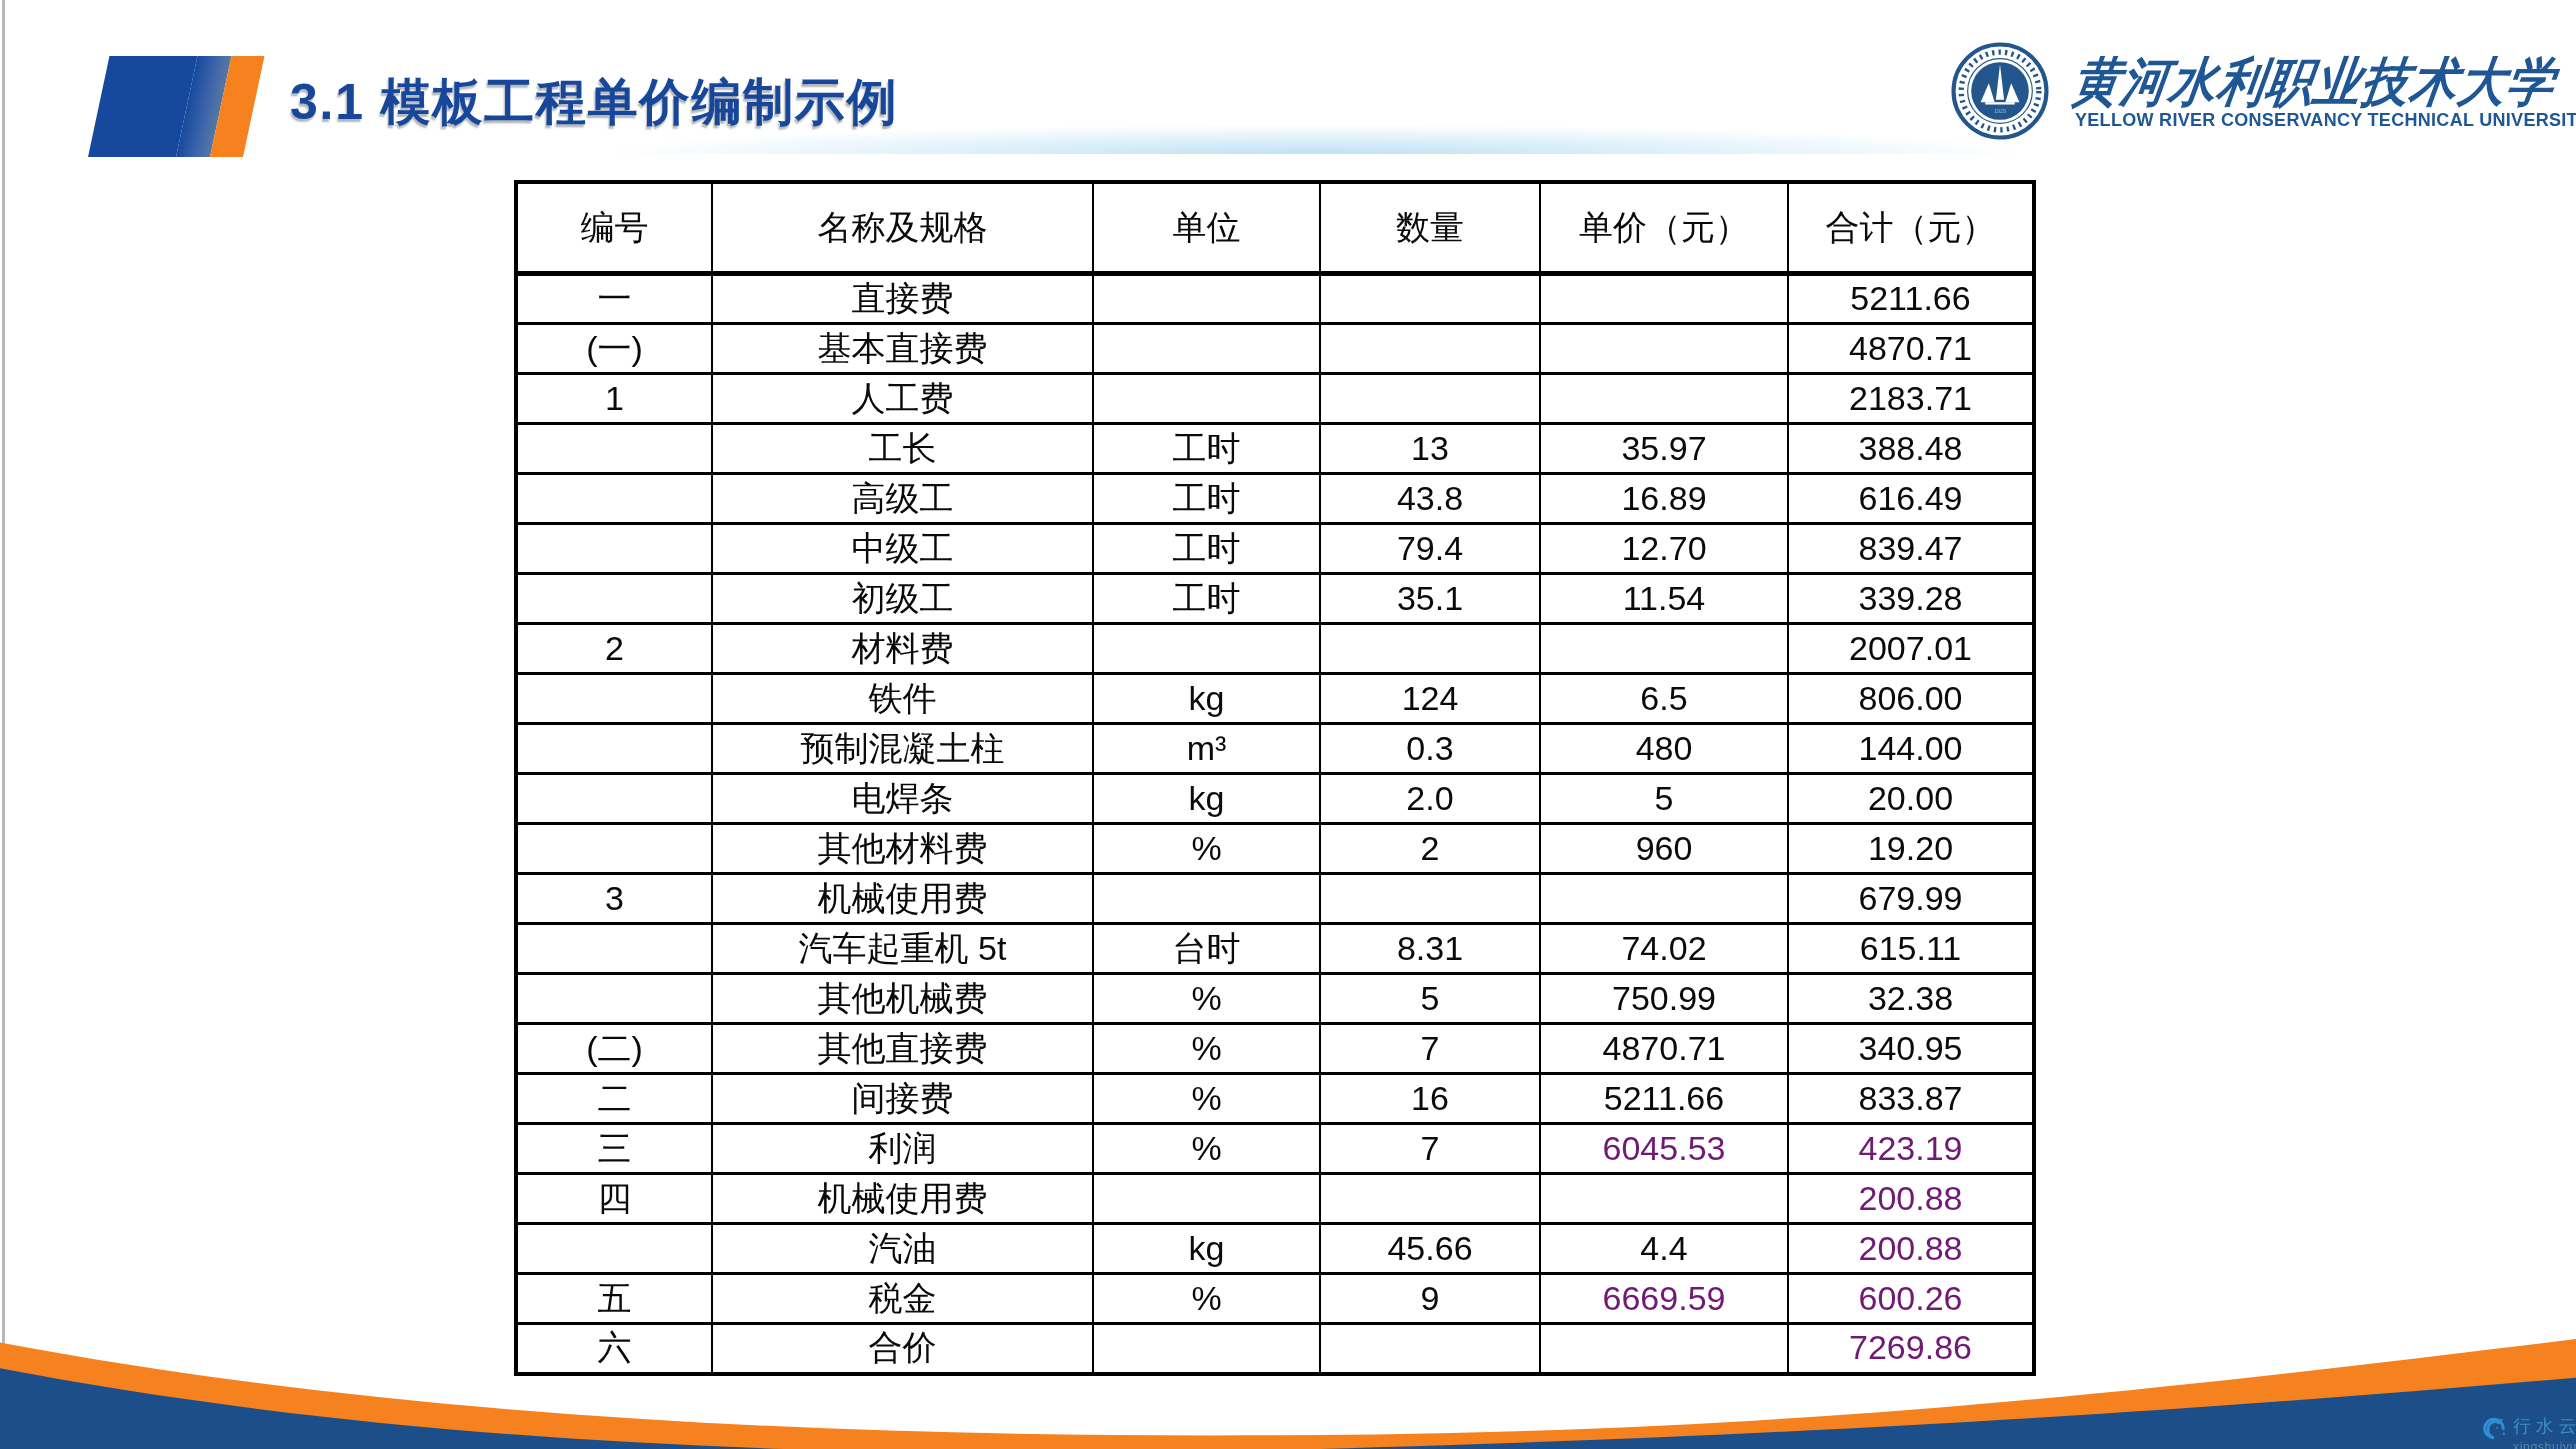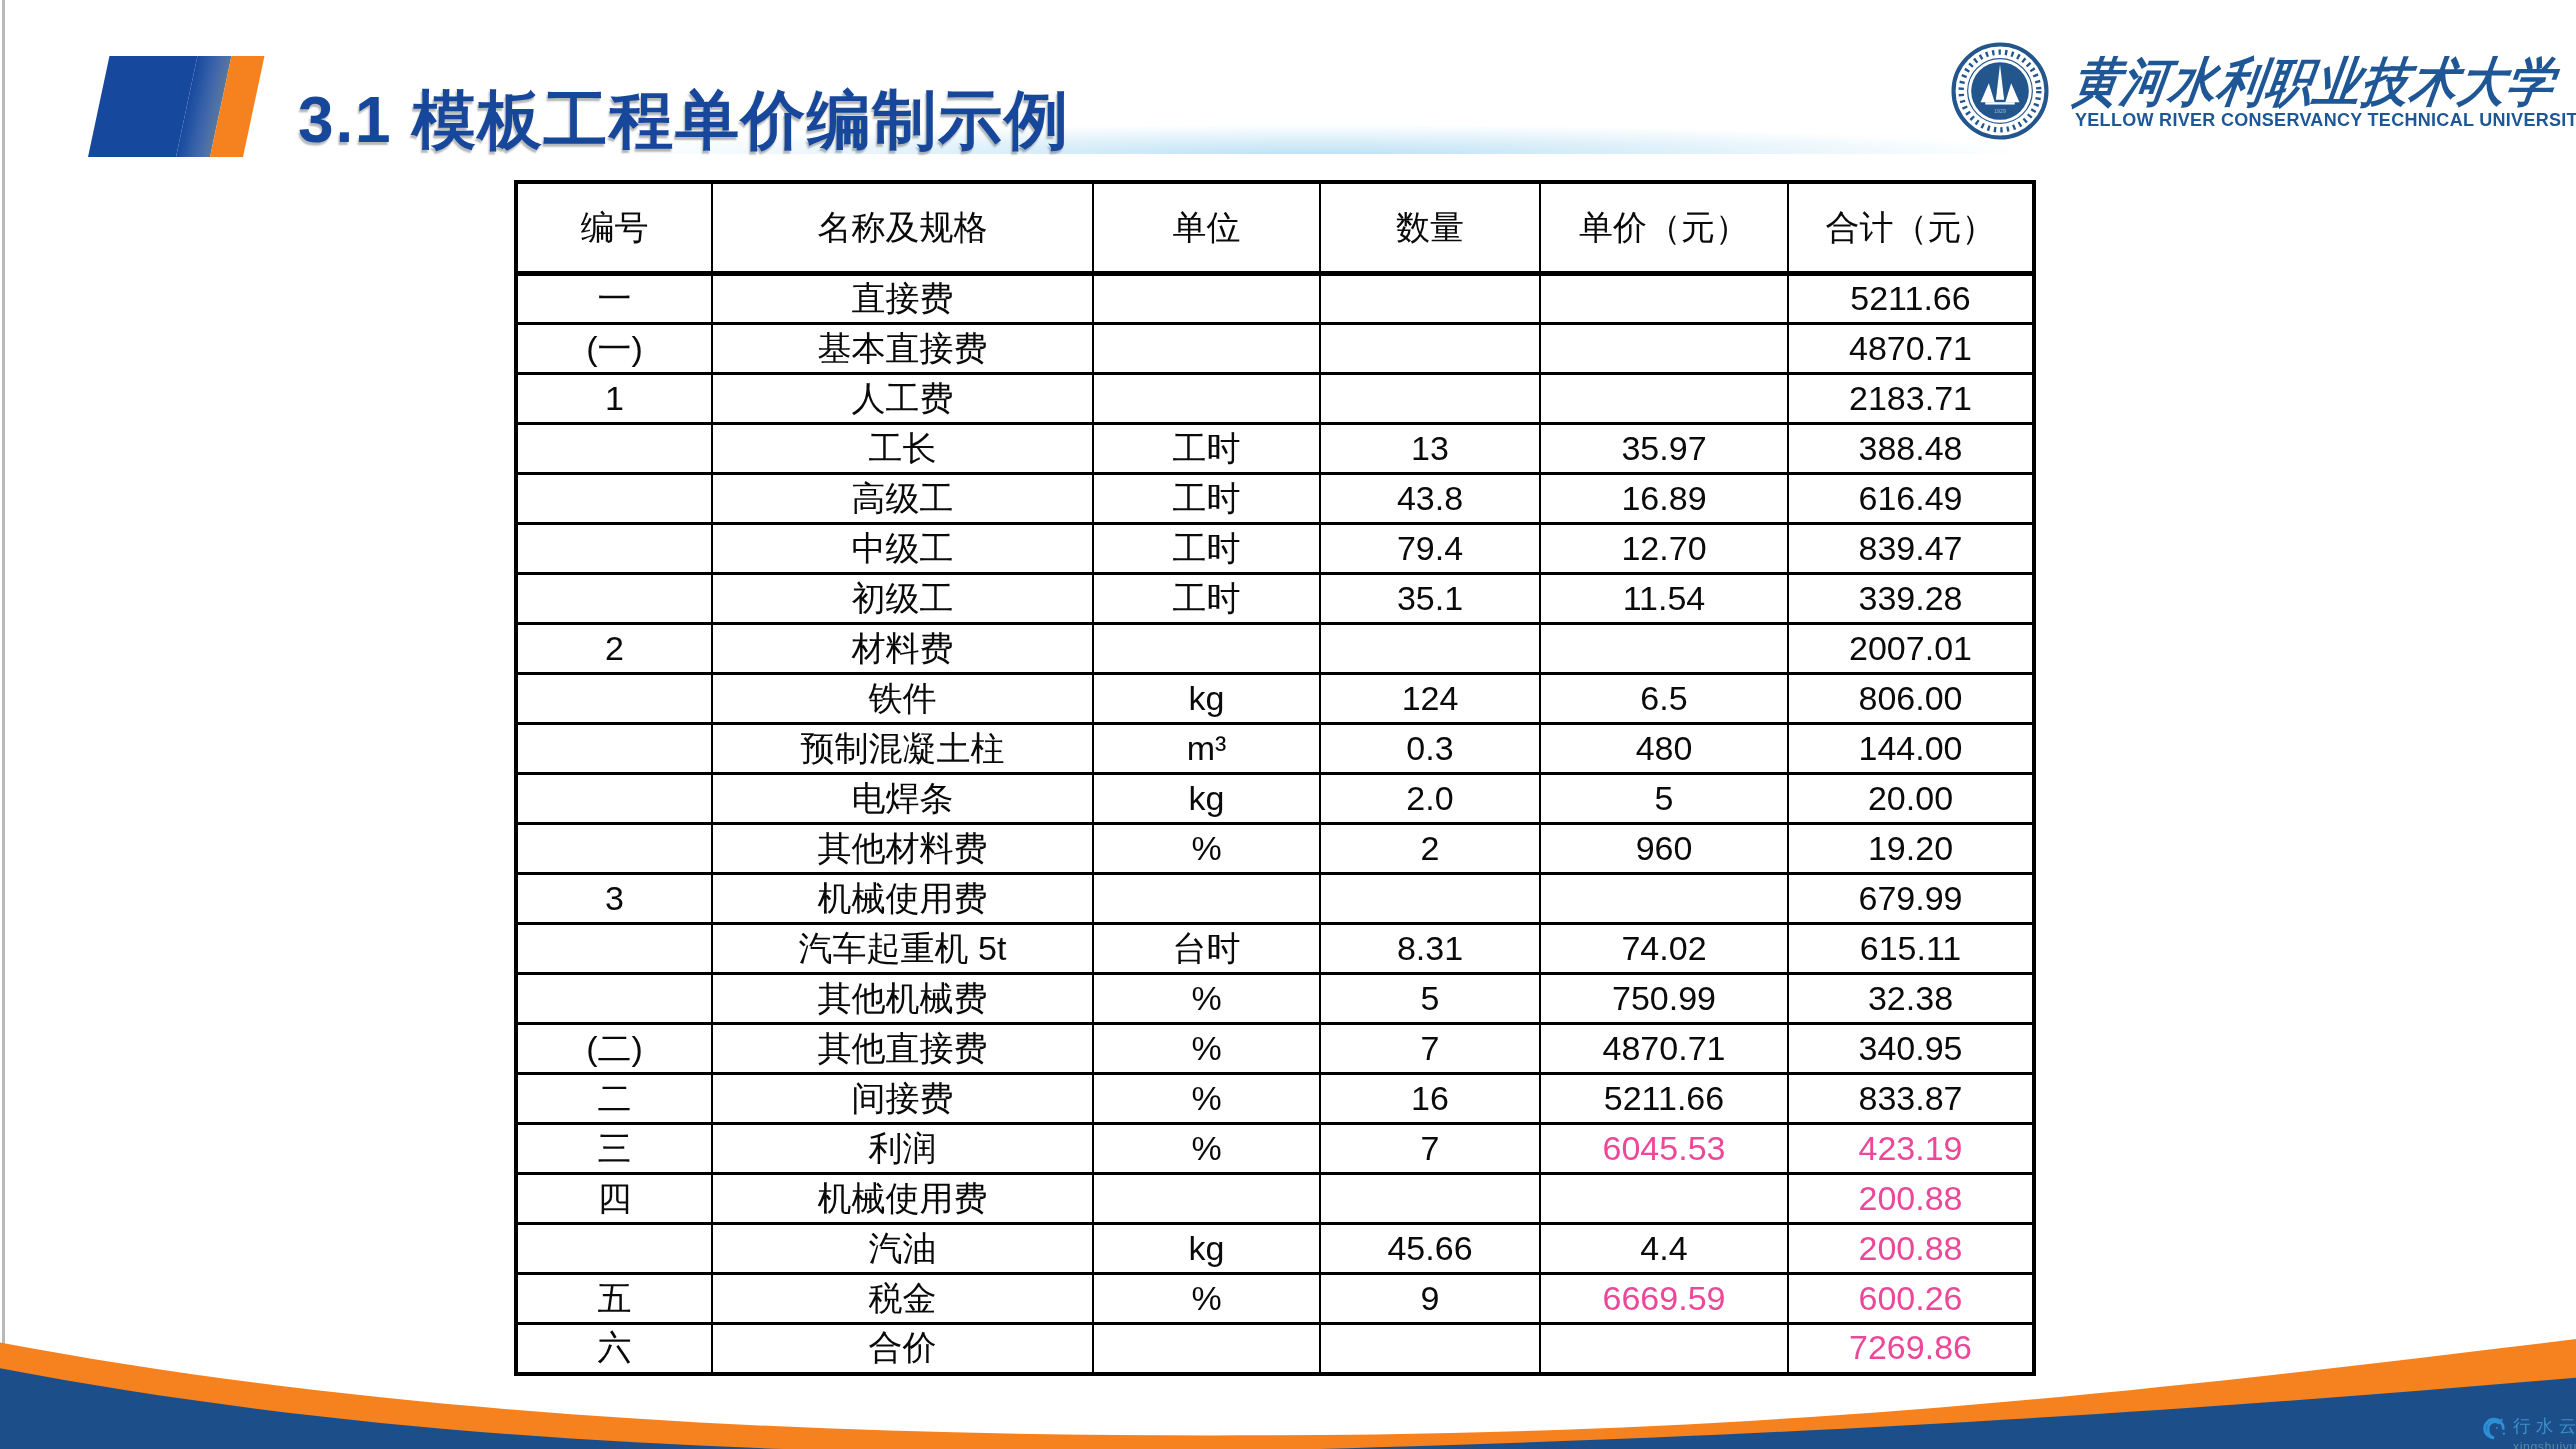--- a/index.html
+++ b/index.html
@@ -13,21 +13,21 @@
   .deco{position:absolute;left:88px;top:56px;height:101px;display:flex;transform:skewX(-12deg);transform-origin:bottom left;}
   .deco .s1{width:88px;background:#16499e;}
   .deco .s2{width:34px;background:linear-gradient(90deg,#16499e,#3f66ab 60%,#58779f);}
   .deco .s3{width:33px;background:#f5821f;}
 
   
   .title-glow{position:absolute;left:615px;top:125px;width:1405px;height:29px;
     background:radial-gradient(ellipse at 50% 100%,rgba(186,224,244,0.95),rgba(186,224,244,0) 72%);}
   .title-line{position:absolute;left:70px;top:153px;width:1909px;height:2.9px;
     background:linear-gradient(90deg,#3e5466 0%,#5d7librar486 0%,#6e8496 35%,#9db2c0 65%,#cddbe4 85%,rgba(255,255,255,0) 98%);}
-  .title{position:absolute;left:282px;top:61px;margin:16px;font-size:64px;font-weight:bold;color:#17479b;
+  .title{position:absolute;left:282px;top:61px;margin:8px;font-size:50px;font-weight:bold;color:#17479b;
     letter-spacing:1.8px;white-space:nowrap;z-index:3;text-shadow:-1.2px 2.9px 1.8px rgba(90,95,100,0.45);}
 
   
   .logo{position:absolute;left:1950px;top:41px;z-index:3;}
   .seal{position:absolute;left:0;top:0;}
   .logo-cn{position:absolute;left:128px;top:5.9px;width:498px;font-size:47px;font-weight:bold;font-style:italic;
     color:#1f5796;font-family:"DejaVu Serif","Liberation Serif",serif;letter-spacing:1.2px;white-space:nowrap;
     transform:skewX(-8deg) scaleY(1.12);transform-origin:left top;}
   .logo-en{position:absolute;left:125px;top:69px;width:503px;font-size:18px;font-weight:bold;color:#1d5796;
     letter-spacing:0.3px;white-space:nowrap;}
@@ -35,21 +35,21 @@
   
   table.price{position:absolute;left:514px;top:180px;z-index:2;border-collapse:collapse;table-layout:fixed;
     width:1518px;color:#0a0a0a;}
   table.price th,table.price td{border:2.3px solid #000;border-top-width:3.5px;border-bottom-width:3.5px;
     text-align:center;vertical-align:middle;padding:0;font-size:34px;font-weight:500;line-height:1.05;
     overflow:hidden;white-space:nowrap;}
   table.price{border:4.1px solid #000;}
   table.price thead th{height:87px;border-bottom-width:5.3px;border-top-width:4.1px;font-weight:500;}
   table.price tbody tr{height:50px;}
   td.small-name{font-size:26px;}
-  .red{color:#ec4899;margin-top:32px;}
+  .red{color:#701a75;margin-top:32px;}
 
   
   .wave{position:absolute;left:0;top:1332px;width:2576px;height:117px;z-index:1;}
 
   
   .watermark{position:absolute;left:2481px;top:1414px;z-index:4;display:flex;align-items:flex-start;}
   .wm-texts{margin-left:5.9px;}
   .wm-cn{font-size:17.6px;letter-spacing:5.3px;color:#3d8ec9;white-space:nowrap;}
   .wm-en{font-size:12.3px;color:#5b87a6;white-space:nowrap;margin-top:2.3px;letter-spacing:0.6px;}
 </style>

